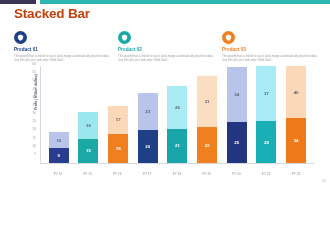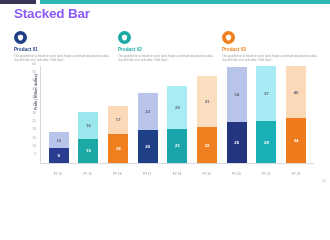--- a/index.html
+++ b/index.html
@@ -13,21 +13,21 @@
 
   
   .topbar { position: absolute; top: 0; left: 0; width: 330px; height: 4px; display: flex; }
   .topbar .seg-dark { width: 36px; height: 100%; background: #3b3457; }
   .topbar .seg-gap  { width: 4px;  height: 100%; background: #ffffff; }
   .topbar .seg-teal { flex: 1; height: 100%; background: #2cb8b0; }
 
   
   .title {
     position: absolute; top: 6px; left: 14px;
-    font-size: 13.5px; font-weight: bold; color: #8b5cf6;
+    font-size: 13.5px; font-weight: bold; color: #c2410c;
     letter-spacing: -0.2px;
   }
 
   
   .products {
     position: absolute; top: 31px; left: 14px; width: 306px;
     display: flex; gap: 8px;
   }
   .product { width: 96px; }
   .pill {

